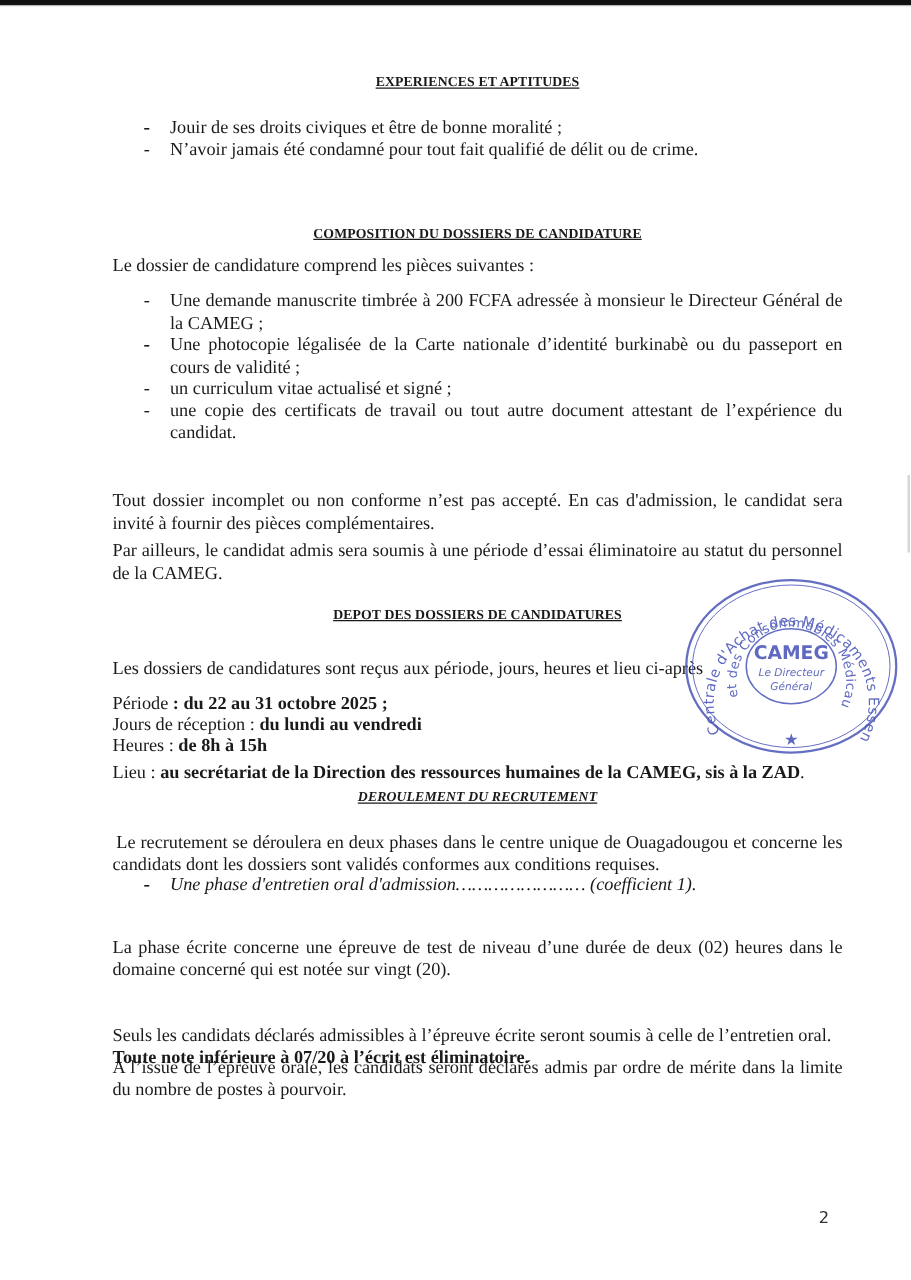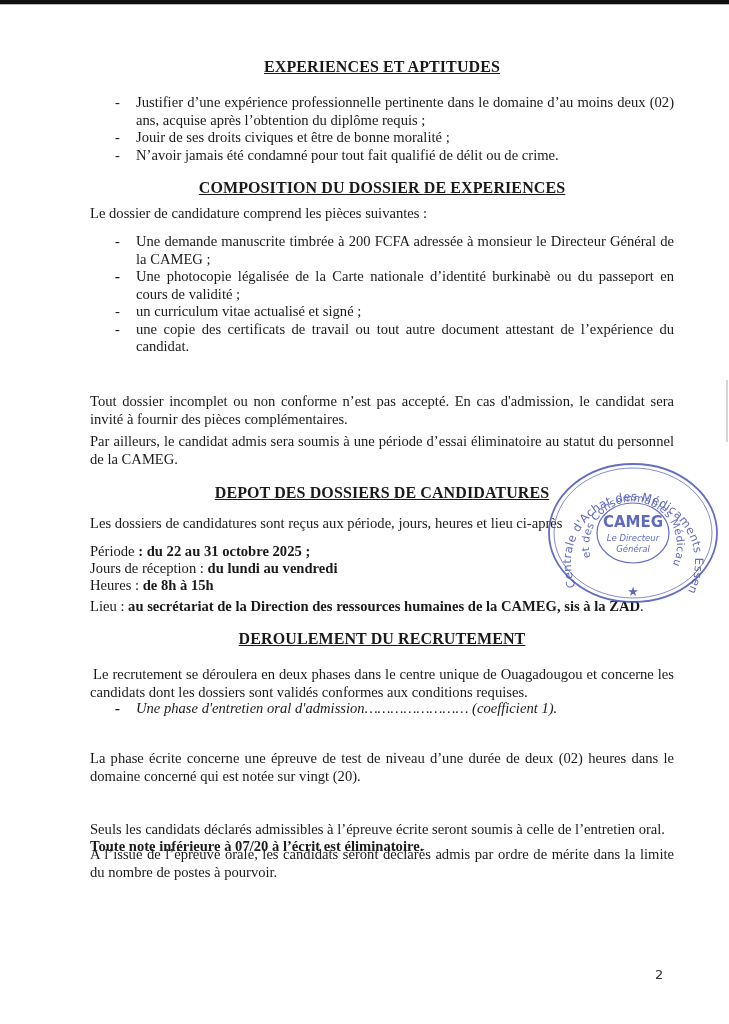--- a/index.html
+++ b/index.html
@@ -6,48 +6,48 @@
   body {
     width: 729px; height: 1024px; position: relative; overflow: hidden;
     background: #ffffff; color: #1a1a1a;
     font-family: "Liberation Serif", "DejaVu Serif", serif;
     font-size: 14.6px; line-height: 17.5px;
   }
   .topbar { position: absolute; left: 0; top: 0; width: 729px; height: 4px; background: #111; }
   .topbar-line { position: absolute; left: 0; top: 4px; width: 729px; height: 1px; background: #bbb; }
   .edge-mark { position: absolute; left: 726px; top: 380px; width: 2px; height: 62px; background: #d6d6d6; }
   .page { position: absolute; left: 90px; top: 0; width: 584px; }
-  .abs { position: absolute; }
-  .h { position: absolute; left: 0; width: 584px; text-align: center; font-weight: bold; text-decoration: underline; font-size: 16px; letter-spacing: 0.1px; }
+  .abs { position: absolute; margin-top: 12px; }
+  .h { position: absolute; left: 0; width: 584px; text-align: center; font-weight: bold; text-decoration: underline; font-size: 11px; letter-spacing: 0.1px; }
   .p { position: absolute; left: 0; width: 584px; text-align: justify; }
   .ul { position: absolute; left: 0; width: 584px; margin: 0; padding: 0; list-style: none; }
   .ul li { position: relative; padding-left: 46px; text-align: justify; }
   .ul li .dash { position: absolute; left: 25px; top: 0; }
   .ul.i li { font-style: italic; }
   .b { font-weight: bold; }
   .stamp { position: absolute; left: 547px; top: 462px; width: 174px; height: 142px; }
   .pagenum { position: absolute; left: 655px; top: 966px; font-family: "DejaVu Sans", sans-serif; font-size: 13px; color: #333; }
 </style>
 </head>
 <body>
 
 <div class="topbar"></div>
 <div class="topbar-line"></div>
 <div class="edge-mark"></div>
 
 <div class="page">
 
   <div class="h" style="top:58px;">EXPERIENCES ET APTITUDES</div>
   <ul class="ul" style="top:94px;">
-    <li><span class="dash">-</span><span>Justifier d’une expérience professionnelle pertinente dans le domaine d’au moins deux (02) ans, acquise après l’obtention du diplôme requis ;</span></li>
+    <li><span class="dash">-</span></li>
     <li><span class="dash">-</span><span>Jouir de ses droits civiques et être de bonne moralité ;</span></li>
     <li><span class="dash">-</span><span>N’avoir jamais été condamné pour tout fait qualifié de délit ou de crime.</span></li>
   </ul>
 
-  <div class="h" style="top:179px;">COMPOSITION DU DOSSIER DE EXPERIENCES</div>
+  <div class="h" style="top:179px;">COMPOSITION DU DOSSIERS DE CANDIDATURE</div>
   <div class="p" style="top:205px;">Le dossier de candidature comprend les pièces suivantes :</div>
   <ul class="ul" style="top:233px;">
     <li><span class="dash">-</span><span>Une demande manuscrite timbrée à 200 FCFA adressée à monsieur le Directeur Général de la CAMEG ;</span></li>
     <li><span class="dash">-</span></li>
     <li><span class="dash">-</span><span>Une photocopie légalisée de la Carte nationale d’identité burkinabè ou du passeport en cours de validité ;</span></li>
     <li><span class="dash">-</span><span>un curriculum vitae actualisé et signé ;</span></li>
     <li><span class="dash">-</span><span>une copie des certificats de travail ou tout autre document attestant de l’expérience du candidat.</span></li>
   </ul>
   <div class="p" style="top:393px;">Tout dossier incomplet ou non conforme n’est pas accepté. En cas d'admission, le candidat sera invité à fournir des pièces complémentaires.</div>
   <div class="p" style="top:433px;">Par ailleurs, le candidat admis sera soumis à une période d’essai éliminatoire au statut du personnel de la CAMEG.</div>
@@ -60,21 +60,21 @@
   <div class="abs" style="top:560px; left:0; white-space:nowrap;">
     <span>Jours de réception : </span><span class="b">du lundi au vendredi</span>
   </div>
   <div class="abs" style="top:577px; left:0; white-space:nowrap;">
     <span>Heures : </span><span class="b">de 8h à 15h</span>
   </div>
   <div class="abs" style="top:598px; left:0; white-space:nowrap;">
     <span>Lieu : </span><span class="b">au secrétariat de la Direction des ressources humaines de la CAMEG, sis à la ZAD</span><span>.</span>
   </div>
 
-  <div class="h" style="top:630px;">DEROULEMENT DU RECRUTEMENT</div>
+  <div class="h" style="top:630px;font-style:italic;">DEROULEMENT DU RECRUTEMENT</div>
   <div class="p" style="top:666px; text-indent:3px;">Le recrutement se déroulera en deux phases dans le centre unique de Ouagadougou et concerne les candidats dont les dossiers sont validés conformes aux conditions requises.</div>
   <ul class="ul i" style="top:700px;">
     <li style="white-space:nowrap;"><span class="dash" style="font-style:normal;">-</span></li>
     <li style="white-space:nowrap;"><span class="dash" style="font-style:normal;">-</span><span>Une phase d'entretien oral d'admission…………………… (coefficient 1).</span></li>
   </ul>
   <div class="p" style="top:750px;">La phase écrite concerne une épreuve de test de niveau d’une durée de deux (02) heures dans le domaine concerné qui est notée sur vingt (20).</div>
   <div class="p b" style="top:803px;margin-top:35px;">Toute note inférieure à 07/20 à l’écrit est éliminatoire.</div>
   <div class="p" style="top:821px; white-space:nowrap;">Seuls les candidats déclarés admissibles à l’épreuve écrite seront soumis à celle de l’entretien oral.</div>
   <div class="p" style="top:846px;">A l’issue de l’épreuve orale, les candidats seront déclarés admis par ordre de mérite dans la limite du nombre de postes à pourvoir.</div>
 </div>

